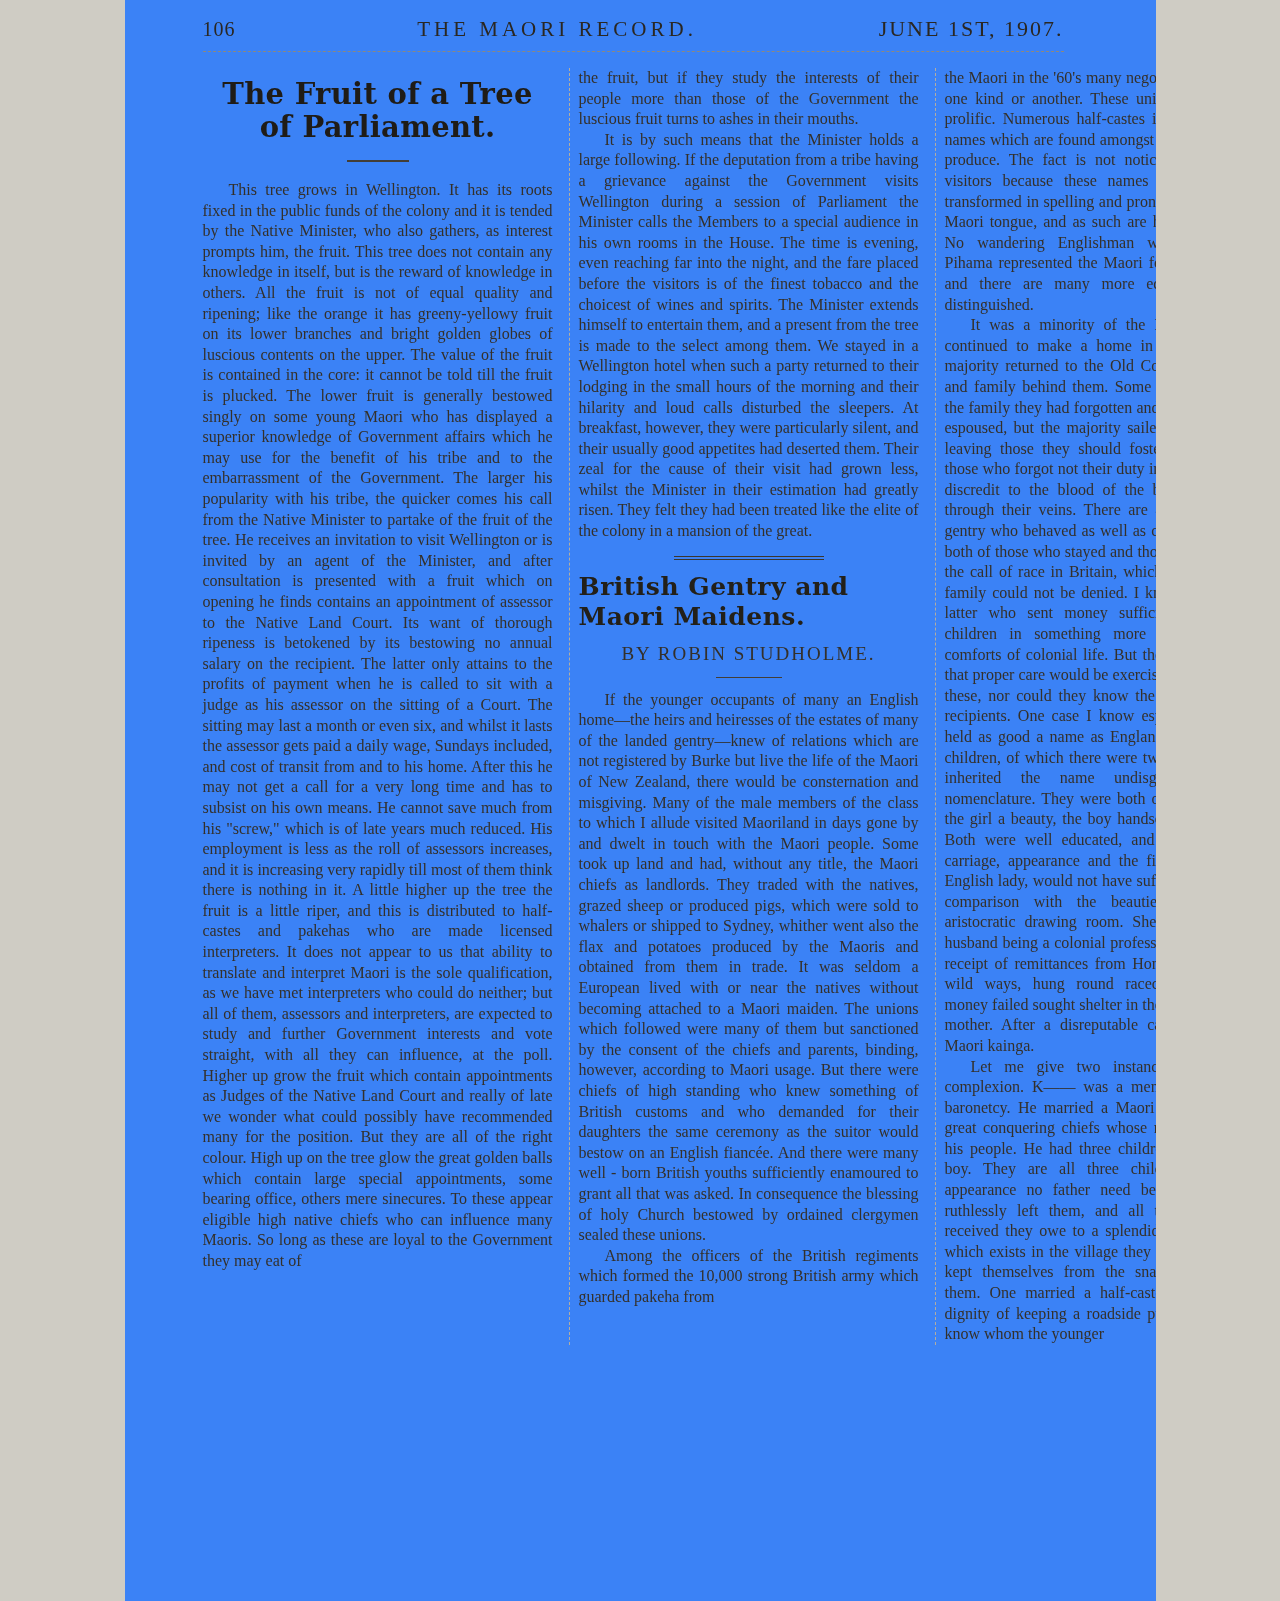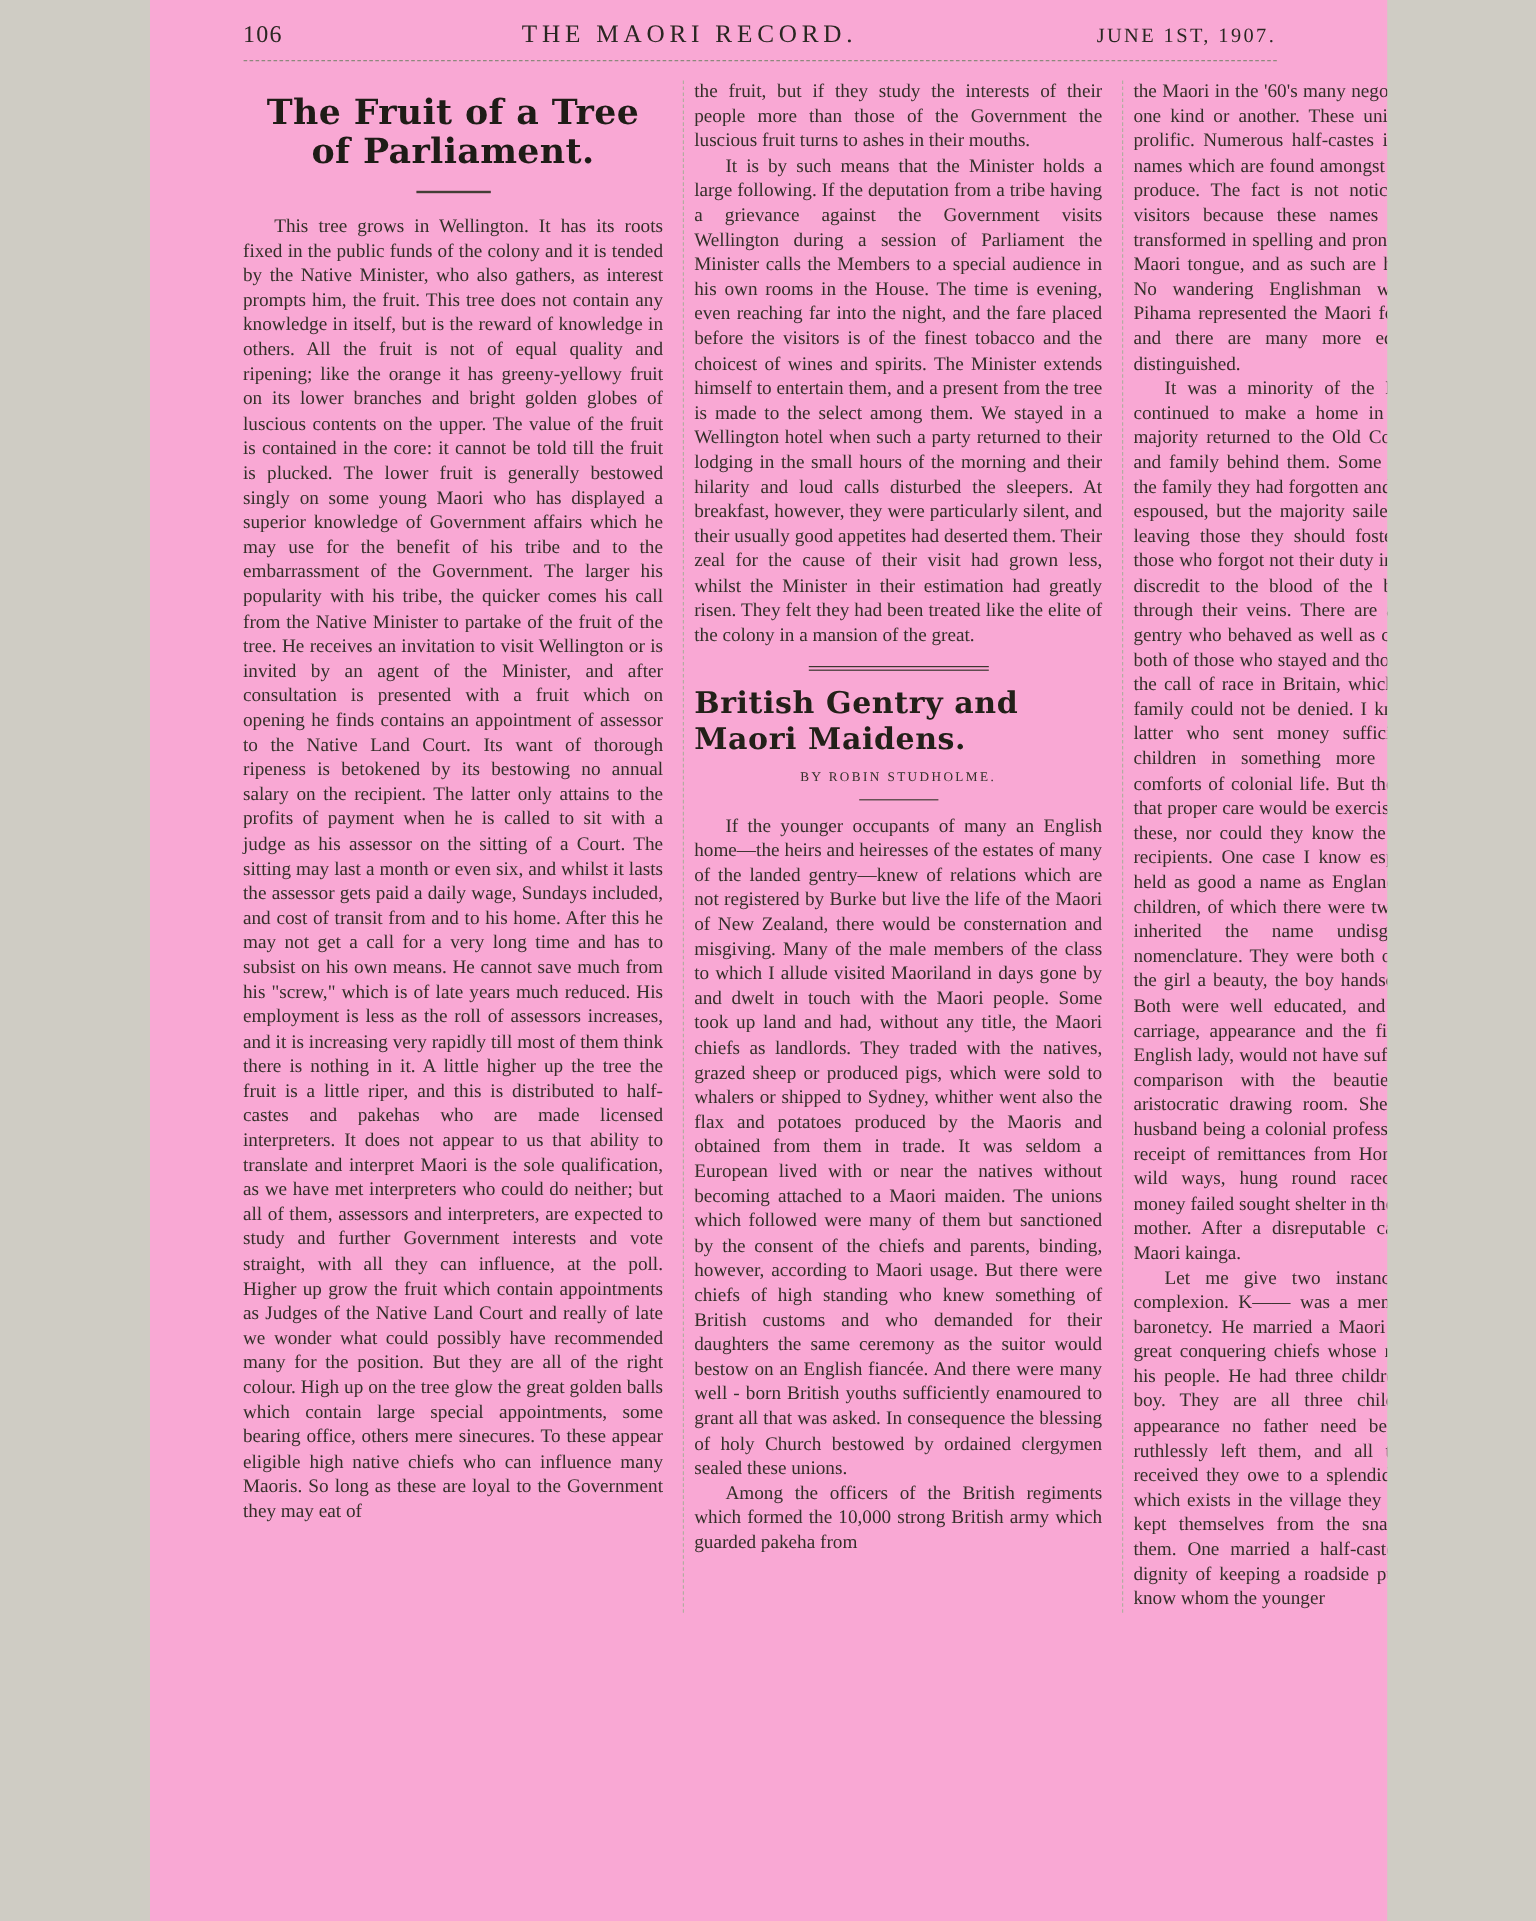--- a/index.html
+++ b/index.html
@@ -1,31 +1,31 @@
 <!DOCTYPE html>
 <html><head>
 <meta charset="utf-8">
 <style>
   * { margin:0; padding:0; box-sizing:border-box; }
   html, body { background:#cfccc4; }
   .page {
     width:1031px; height:1601px;
     margin:0 auto;
-    background:#f9a8d4;
+    background:#3b82f6;
     color:#2e2b26;
     font-family:"Liberation Serif", serif;
     overflow:hidden;
     position:relative;
     padding:16px 92px 0 78px;
   }
   
   .masthead { display:flex; align-items:baseline; justify-content:space-between; color:#2a2722; }
   .masthead .pageno { font-size:20px; letter-spacing:1px; }
   .masthead .journal { font-size:21px; letter-spacing:4px;text-align:right; }
-  .masthead .date { font-size:17px; letter-spacing:2px; }
+  .masthead .date { font-size:22px; letter-spacing:2px; }
   .masthead-rule { border-bottom:1px dashed #8d887d; margin-top:9px; margin-bottom:16px; }
 
   
   .columns { display:flex; align-items:stretch; }
   .col { width:350px; flex:0 0 350px; }
   .col.gapped { border-left:1px dashed #b3ada0; margin-left:16px; padding-left:9px; }
 
   
   .a1-title {
     font-family:"DejaVu Serif", serif;
@@ -60,21 +60,21 @@
     font-family:"DejaVu Serif", serif;
     font-weight:bold;
     font-size:25px;
     line-height:1.22;
     text-align:left;
     color:#232019;
     letter-spacing:0.5px;
   }
   .byline {
     text-align:center;
-    font-size:11px;
+    font-size:19px;
     letter-spacing:2px;
     margin-top:10px;
     color:#34302a;
   }
   .byline-rule { width:66px; border-top:1px solid #433e36; margin:12px auto 12px auto; }
 </style>
 </head>
 <body>
 
 <div class="page">

